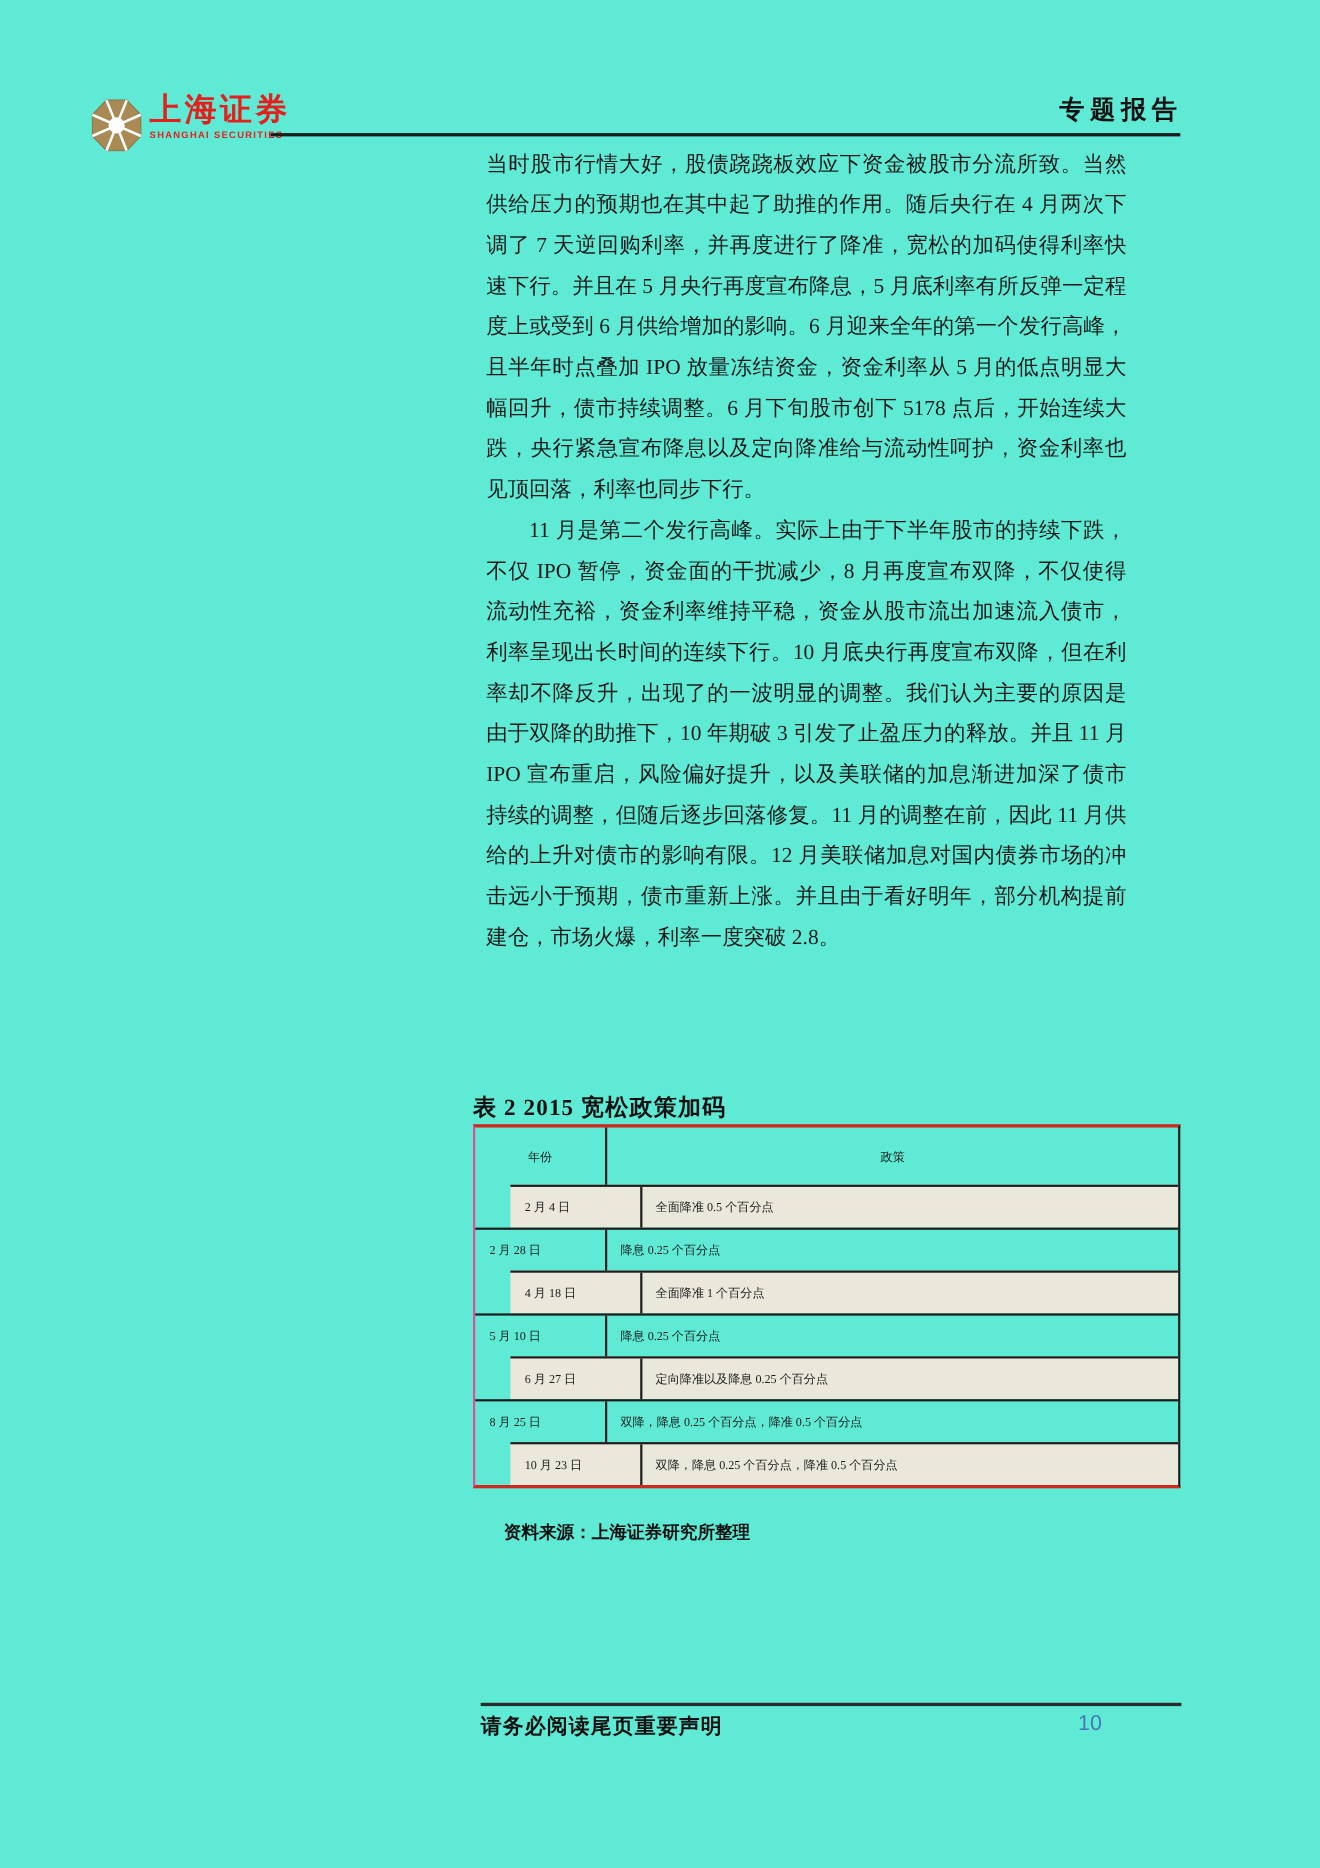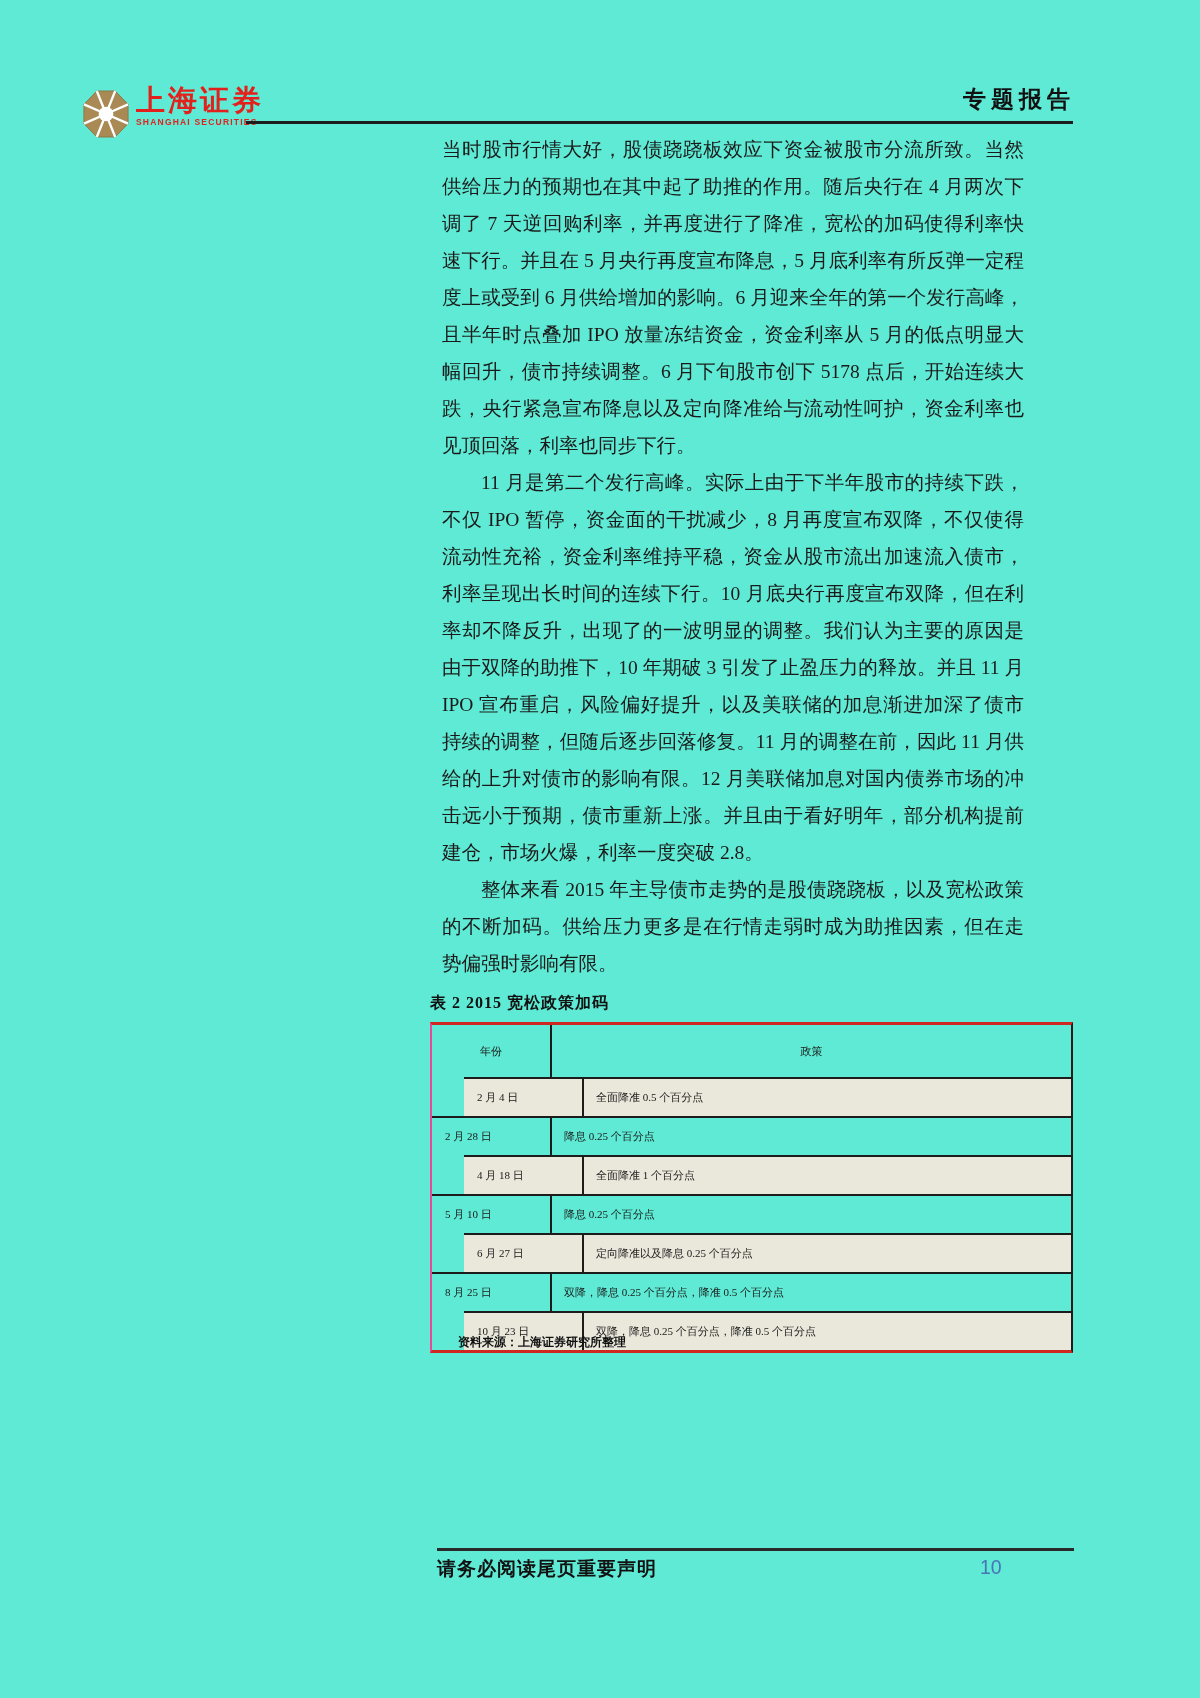--- a/index.html
+++ b/index.html
@@ -40,21 +40,21 @@
     position:absolute; left:442px; top:131px; width:582px;
     font-size:19.5px; line-height:37px; text-align:justify;
     color:#1a1a1a;
   }
   .body-text p { margin:0; }
   .body-text p.indent { text-indent:2em; }
 
   
   .table-title {
     position:absolute; left:430px; top:993px;
-    font-size:16px; font-weight:bold; color:#111;
+    font-size:21px; font-weight:bold; color:#111;
     letter-spacing:1px;
   }
   .policy-table {
     position:absolute; left:430px; top:1022px; width:639px;
     border-top:3px solid var(--red-border);
     border-bottom:3px solid var(--red-border);
     border-left:2px solid #ec4899;
     border-right:2px solid #1c1c1c;
     font-size:11px;
   }
@@ -67,22 +67,22 @@
     border-right:2px solid #1c1c1c;
     padding-left:13px; box-sizing:border-box;
     white-space:nowrap;
   }
   .t-cell-policy { flex:1; padding-left:12px; }
   .header-row .t-cell-date { justify-content:center; padding-left:0; }
   .header-row .t-cell-policy { text-align:center; padding-left:0; }
   .t-row.shaded { background:var(--row-shade);margin-left:32px; }
 
   .table-source {
-    position:absolute; left:458px; top:1334px;
-    font-size:12px; font-weight:bold; color:#111;
+    position:absolute; left:458px; top:1383px;
+    font-size:16px; font-weight:bold; color:#111;
   }
 
   
   .footer-rule {
     position:absolute; left:437px; top:1548px; width:637px; height:2.5px;
     background:#2a2a2a;
   }
   .footer-disclaimer {
     position:absolute; left:437px; top:1556px;
     font-size:19px; font-weight:bold; color:#111; letter-spacing:1px;
@@ -127,21 +127,20 @@
     <div class="logo-en" style="color:#e3211c">SHANGHAI SECURITIES</div>
   </div>
 
   <div class="report-type">专题报告</div>
 
   <div class="header-rule"></div>
 
   <div class="body-text">
     <p>当时股市行情大好，股债跷跷板效应下资金被股市分流所致。当然供给压力的预期也在其中起了助推的作用。随后央行在 4 月两次下调了 7 天逆回购利率，并再度进行了降准，宽松的加码使得利率快速下行。并且在 5 月央行再度宣布降息，5 月底利率有所反弹一定程度上或受到 6 月供给增加的影响。6 月迎来全年的第一个发行高峰，且半年时点叠加 IPO 放量冻结资金，资金利率从 5 月的低点明显大幅回升，债市持续调整。6 月下旬股市创下 5178 点后，开始连续大跌，央行紧急宣布降息以及定向降准给与流动性呵护，资金利率也见顶回落，利率也同步下行。</p>
     <p class="indent">11 月是第二个发行高峰。实际上由于下半年股市的持续下跌，不仅 IPO 暂停，资金面的干扰减少，8 月再度宣布双降，不仅使得流动性充裕，资金利率维持平稳，资金从股市流出加速流入债市，利率呈现出长时间的连续下行。10 月底央行再度宣布双降，但在利率却不降反升，出现了的一波明显的调整。我们认为主要的原因是由于双降的助推下，10 年期破 3 引发了止盈压力的释放。并且 11 月 IPO 宣布重启，风险偏好提升，以及美联储的加息渐进加深了债市持续的调整，但随后逐步回落修复。11 月的调整在前，因此 11 月供给的上升对债市的影响有限。12 月美联储加息对国内债券市场的冲击远小于预期，债市重新上涨。并且由于看好明年，部分机构提前建仓，市场火爆，利率一度突破 2.8。</p>
-    <p class="indent">整体来看 2015 年主导债市走势的是股债跷跷板，以及宽松政策的不断加码。供给压力更多是在行情走弱时成为助推因素，但在走势偏强时影响有限。</p>
   </div>
 
   <div class="table-title">表 2 2015 宽松政策加码</div>
 
   <div class="policy-table">
     <div class="t-row header-row">
       <div class="t-cell-date">年份</div>
       <div class="t-cell-policy">政策</div>
     </div>
     <div class="t-row shaded">

